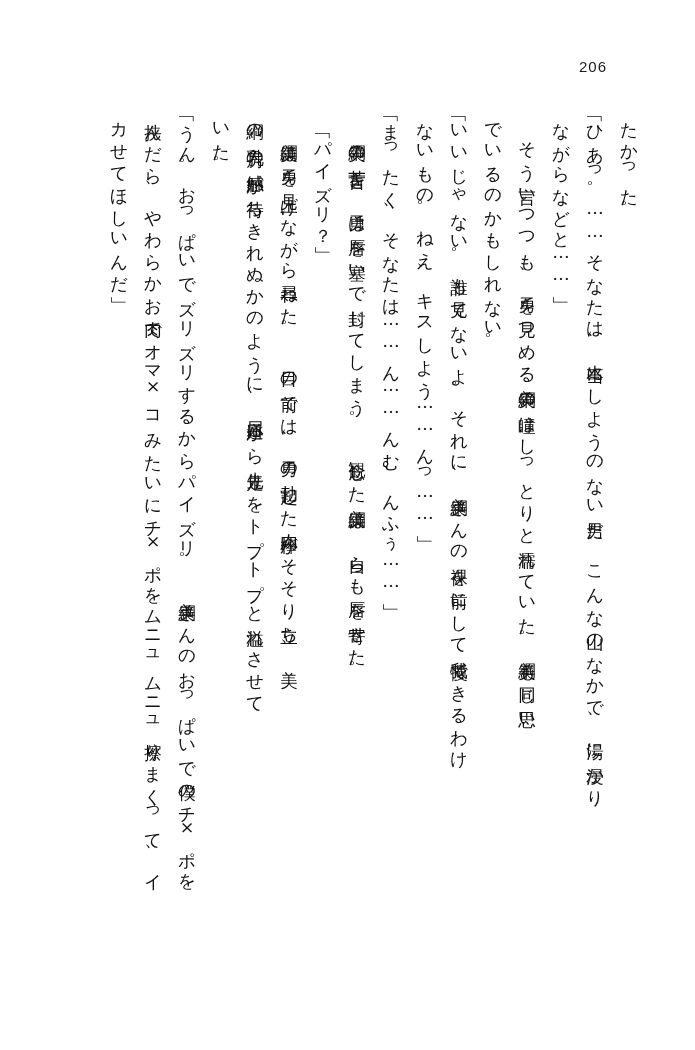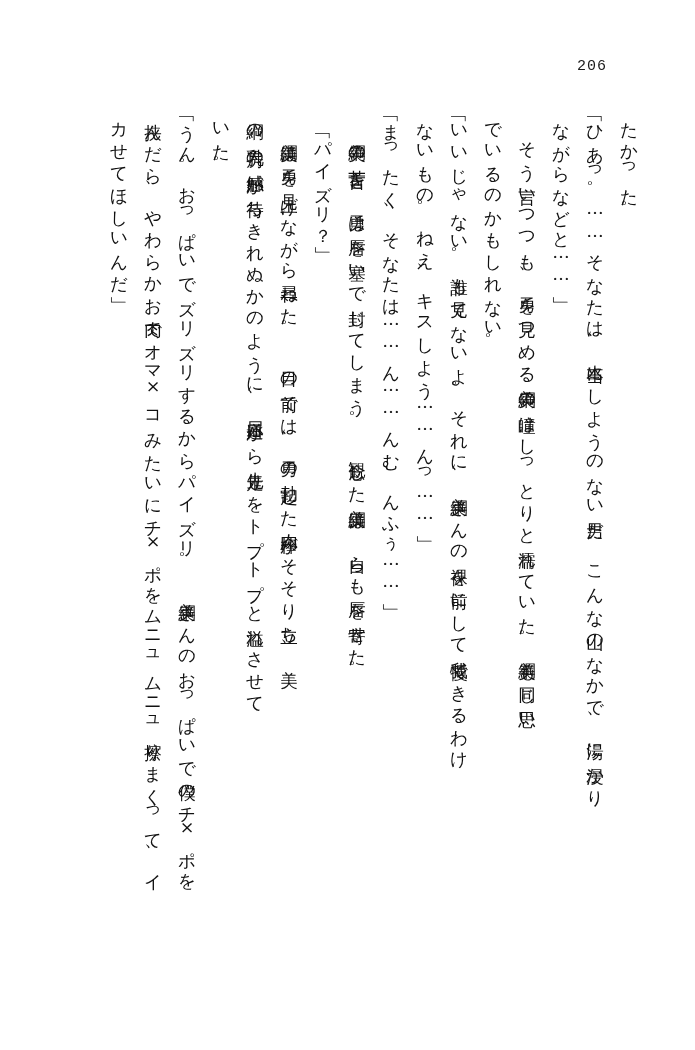--- a/index.html
+++ b/index.html
@@ -16,21 +16,21 @@
     font-family: "DejaVu Serif", "Liberation Serif", serif;
     color: #111111;
   }
   .page-number {
     position: absolute;
     top: 58px;
     right: 88px;
     font-size: 15px;
     letter-spacing: 1px;
     color: #1a1a1a;
-    font-family: Liberation Mono, monospace;
+    font-family: Liberation Sans, sans-serif;
   }
   .body-text {
     position: absolute;
     top: 110px;
     right: 58px;
     left: 58px;
     height: 880px;
     display: flex;
     flex-direction: row-reverse;
     align-items: flex-start;

